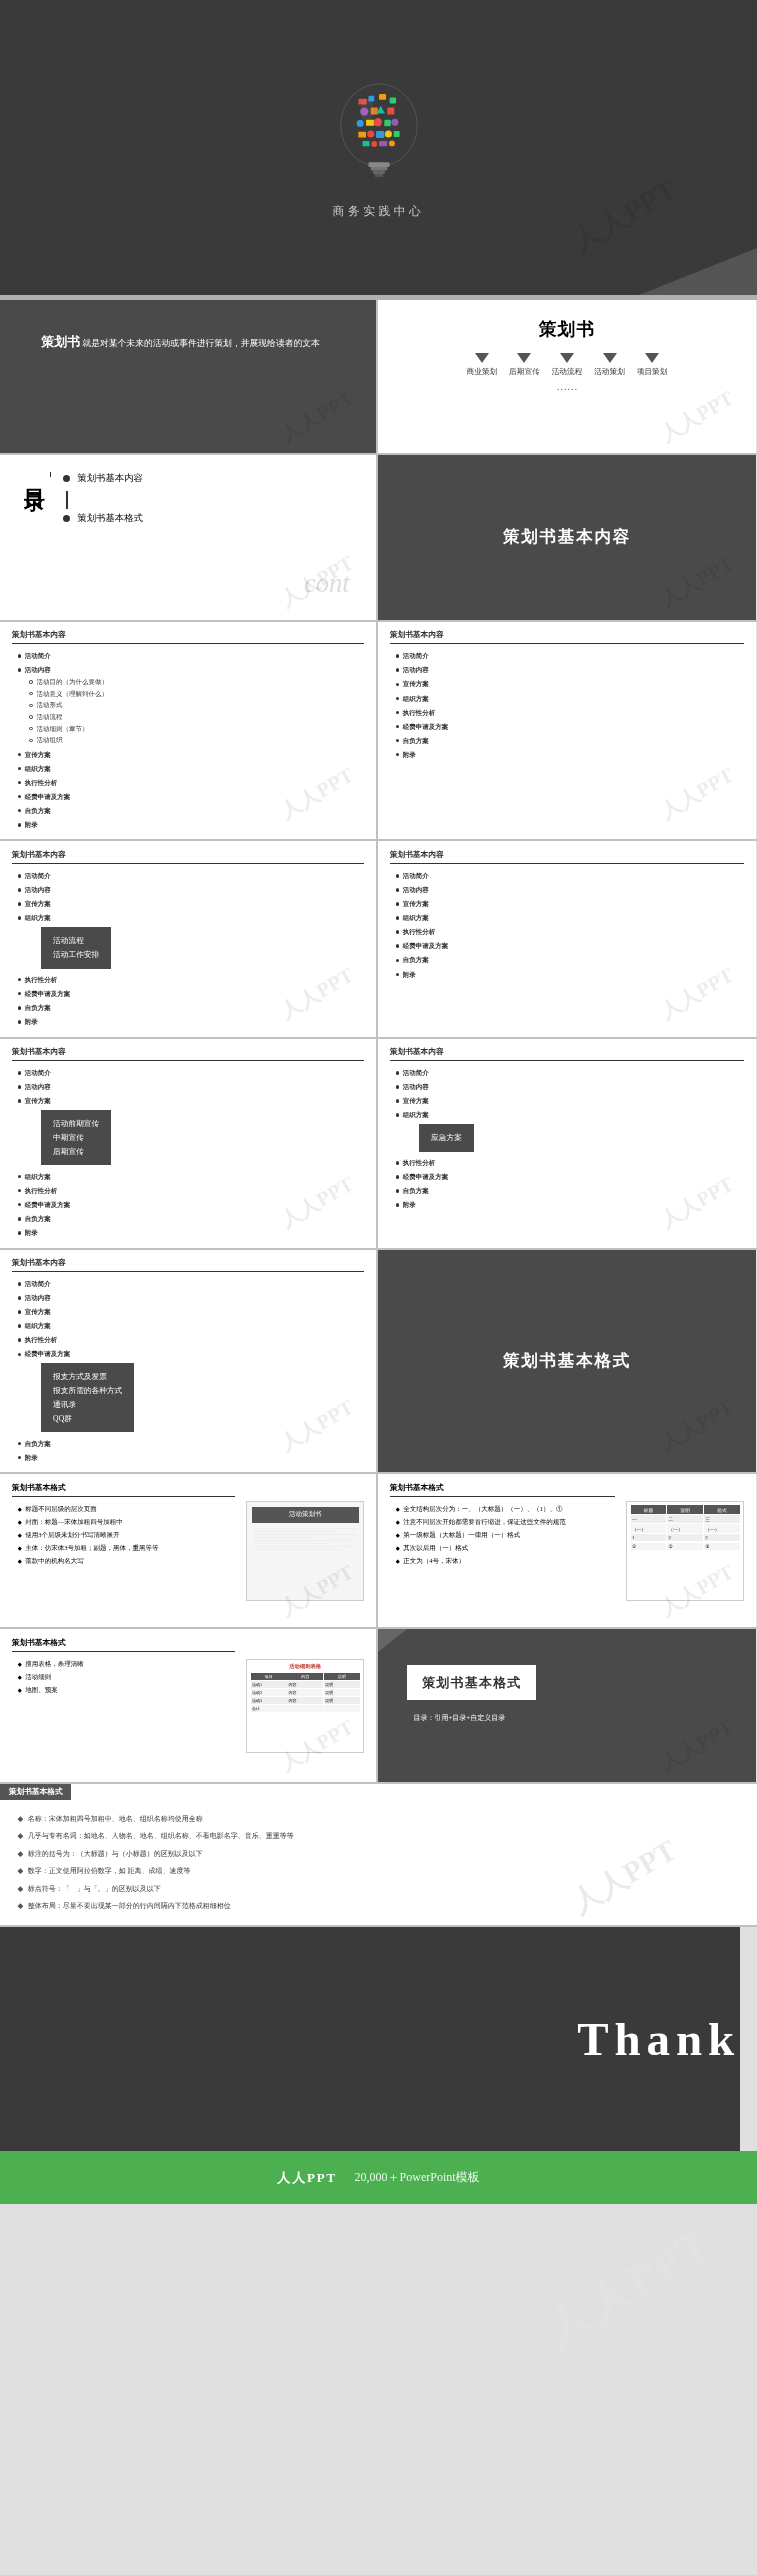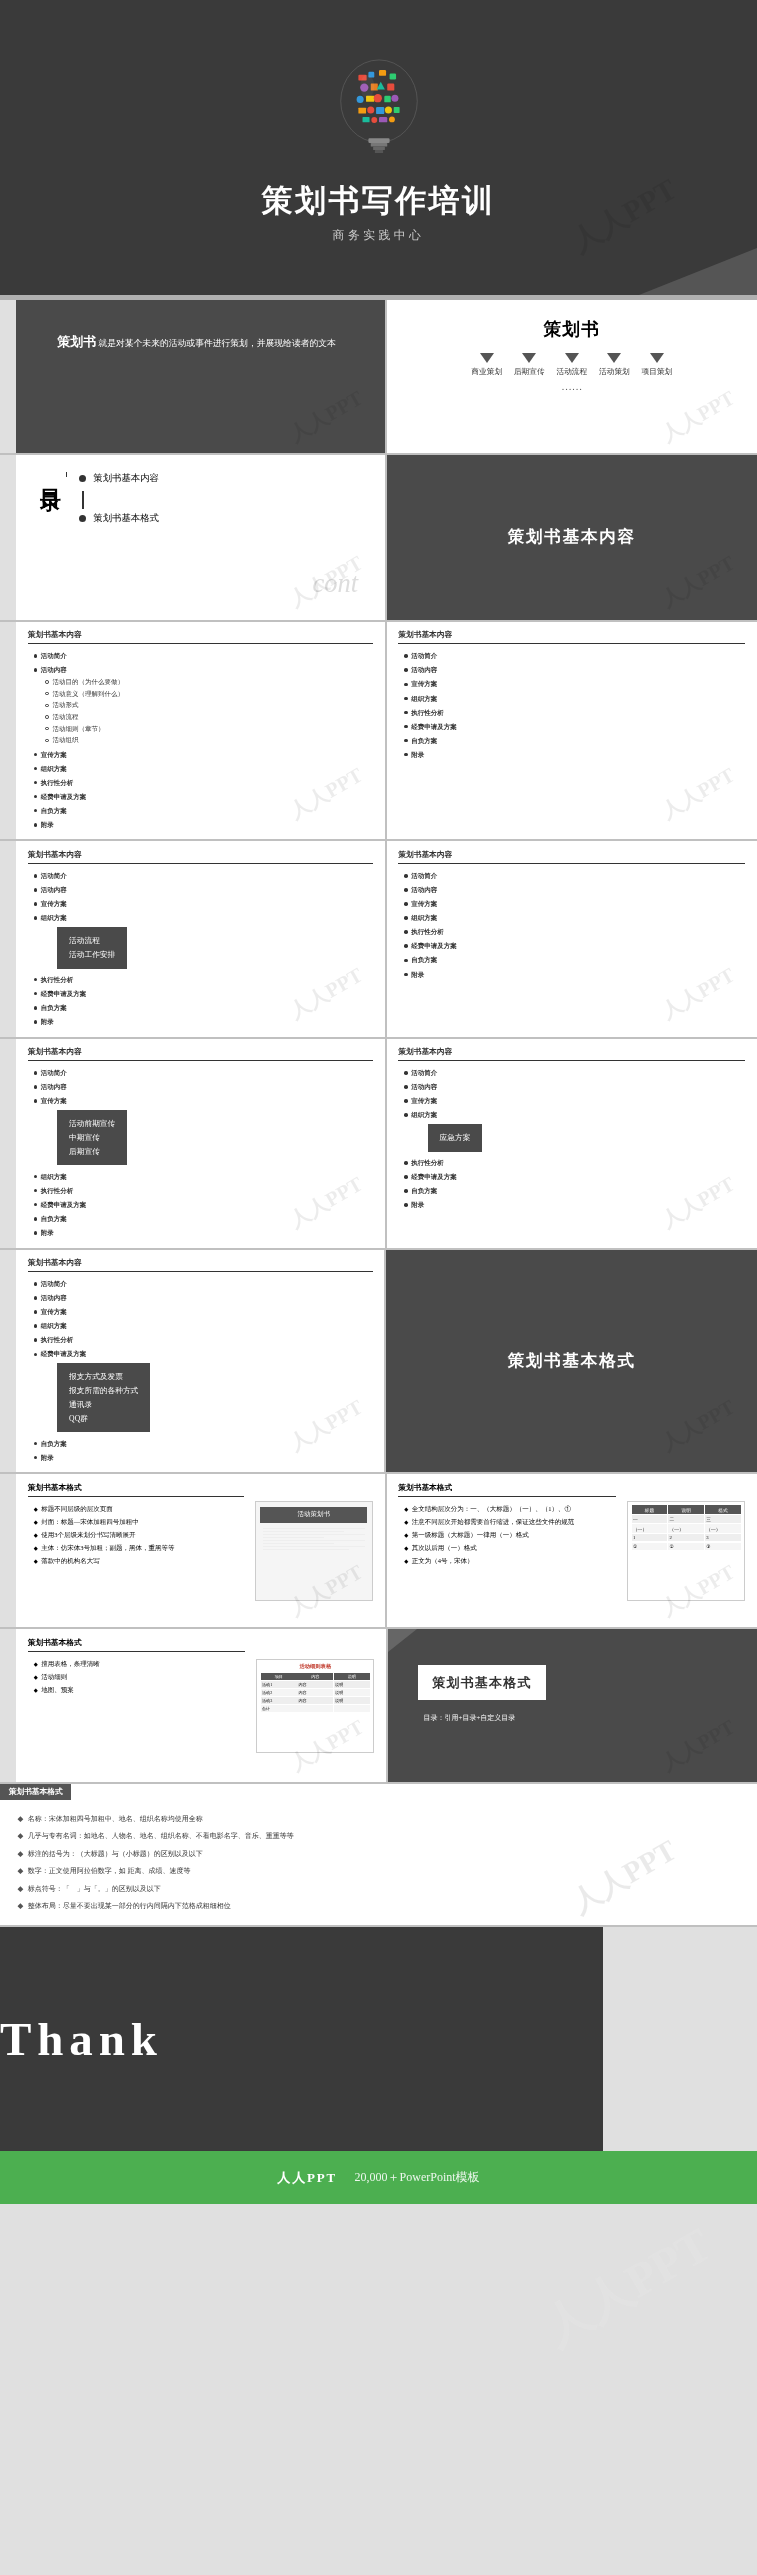--- a/index.html
+++ b/index.html
@@ -72,21 +72,20 @@
     .slide-half {
       width: 378px;
       min-height: 153px;
       background: white;
       position: relative;
       overflow: hidden;
       padding: 11.8px 17.7px;
     }
     .slide-half:first-child {
       border-right: 2.4px solid #c0c0c0;
-      margin-left: 16px;
     }
 
     
     .planning-intro {
       background: #4a4a4a;
     }
     .planning-intro .intro-text {
       color: white;
       font-size: 8.3px;
       line-height: 2;
@@ -228,26 +227,26 @@
     .bullet-list li::before {
       content: '◆';
       margin-right: 3.5px;
       flex-shrink: 0;
       font-size: 5.3px;
       margin-top: 1.8px;
     }
 
     
     .thankyou-slide {
-      width: 603px;
+      width: 740px;
       min-height: 224px;
       background: #3a3a3a;
       display: flex;
       flex-direction: column;
-      align-items: flex-start;
+      align-items: flex-end;
       justify-content: center;
     }
     .thankyou-text {
       color: white;
       font-size: 47px;
       font-weight: bold;
       letter-spacing: 5.9px;
       line-height: 1.2;
       text-align: center;
     }
@@ -343,21 +342,20 @@
       <circle cx="112" cy="116" r="5" fill="#f39c12"></circle>
 
       <rect x="72" y="148" width="36" height="8" rx="2" fill="#888"></rect>
       <rect x="76" y="156" width="28" height="6" rx="1" fill="#777"></rect>
       <rect x="80" y="162" width="20" height="6" rx="1" fill="#666"></rect>
       <rect x="83" y="168" width="14" height="5" rx="1" fill="#555"></rect>
 
       <ellipse cx="70" cy="60" rx="12" ry="20" fill="rgba(255,255,255,0.05)"></ellipse>
     </svg>
   </div>
-  <div class="title-text">策划书写作培训</div>
   <div class="subtitle-text">商务实践中心</div>
   <div class="triangle-right"></div>
   <div class="watermark">人人PPT</div>
 </div>
 
 <div class="divider"></div>
 
 <div class="slide-row">
   <div class="slide-half planning-intro">
     <div class="intro-text">

